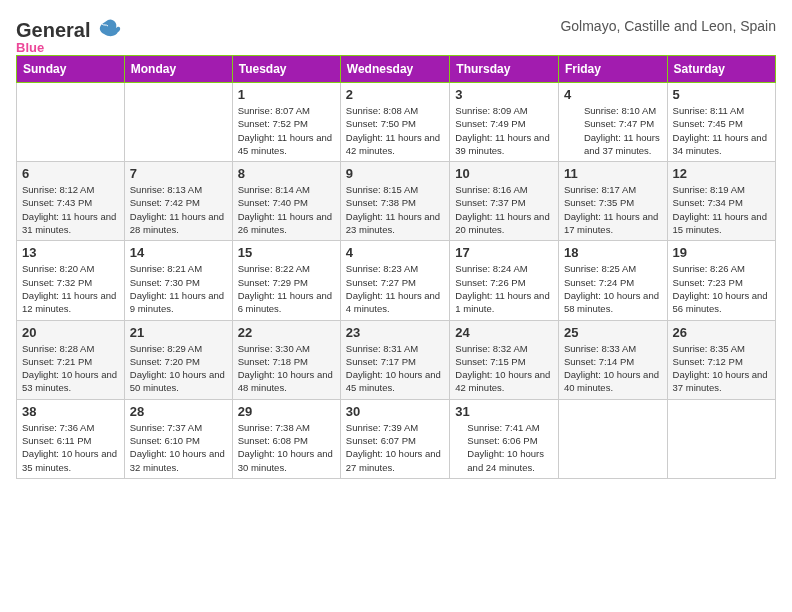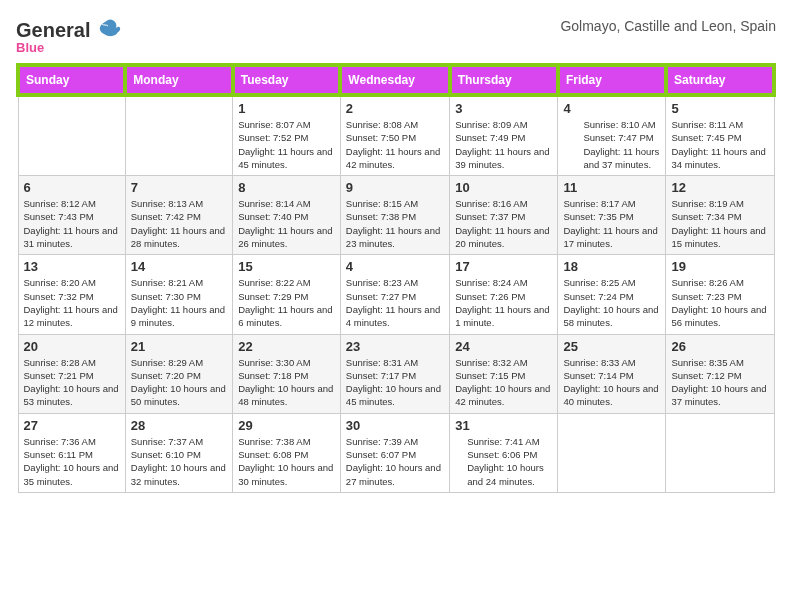--- a/index.html
+++ b/index.html
@@ -7,21 +7,20 @@
       font-family: Arial, sans-serif;
       background: #fff;
       width: 792px;
       min-height: 612px;
       padding: 16px;
     }
     .header {
       display: flex;
       justify-content: space-between;
       align-items: flex-start;
-      margin-bottom: 8px;
     }
     .logo {
       display: flex;
       flex-direction: column;
       align-items: flex-start;
     }
     .logo-row {
       display: flex;
       align-items: center;
       gap: 4px;
@@ -39,27 +38,27 @@
       font-size: 14px;
       color: #555;
       margin-top: 2px;
     }
     table {
       width: 100%;
       border-collapse: collapse;
       font-size: 10px;
     }
     thead th {
-      background: #d946ef;
+      background: #a21caf;
       color: #fff;
       text-align: left;
       padding: 6px 6px;
       font-size: 12px;
       font-weight: bold;
-      border: 4px solid #84cc16;
+      border: 1px solid #84cc16;
     }
     tbody td {
       border: 1px solid #ccc;
       vertical-align: top;
       padding: 4px 5px;
       width: 112px;
       min-height: 80px;
       background: #fff;
     }
     tbody tr:nth-child(even) td {
@@ -272,21 +271,21 @@
         </td>
         <td>
           <span class="day-num">26</span>
           <div class="day-info" style="white-space: pre-line;">Sunrise: 8:35 AM
 Sunset: 7:12 PM
 Daylight: 10 hours and 37 minutes.</div>
         </td>
       </tr>
       <tr>
         <td>
-          <span class="day-num">27</span>
+          <span class="day-num">38</span>
           <div class="day-info" style="white-space: pre-line;">Sunrise: 7:36 AM
 Sunset: 6:11 PM
 Daylight: 10 hours and 35 minutes.</div>
         </td>
         <td>
           <span class="day-num">28</span>
           <div class="day-info" style="white-space: pre-line;">Sunrise: 7:37 AM
 Sunset: 6:10 PM
 Daylight: 10 hours and 32 minutes.</div>
         </td>

